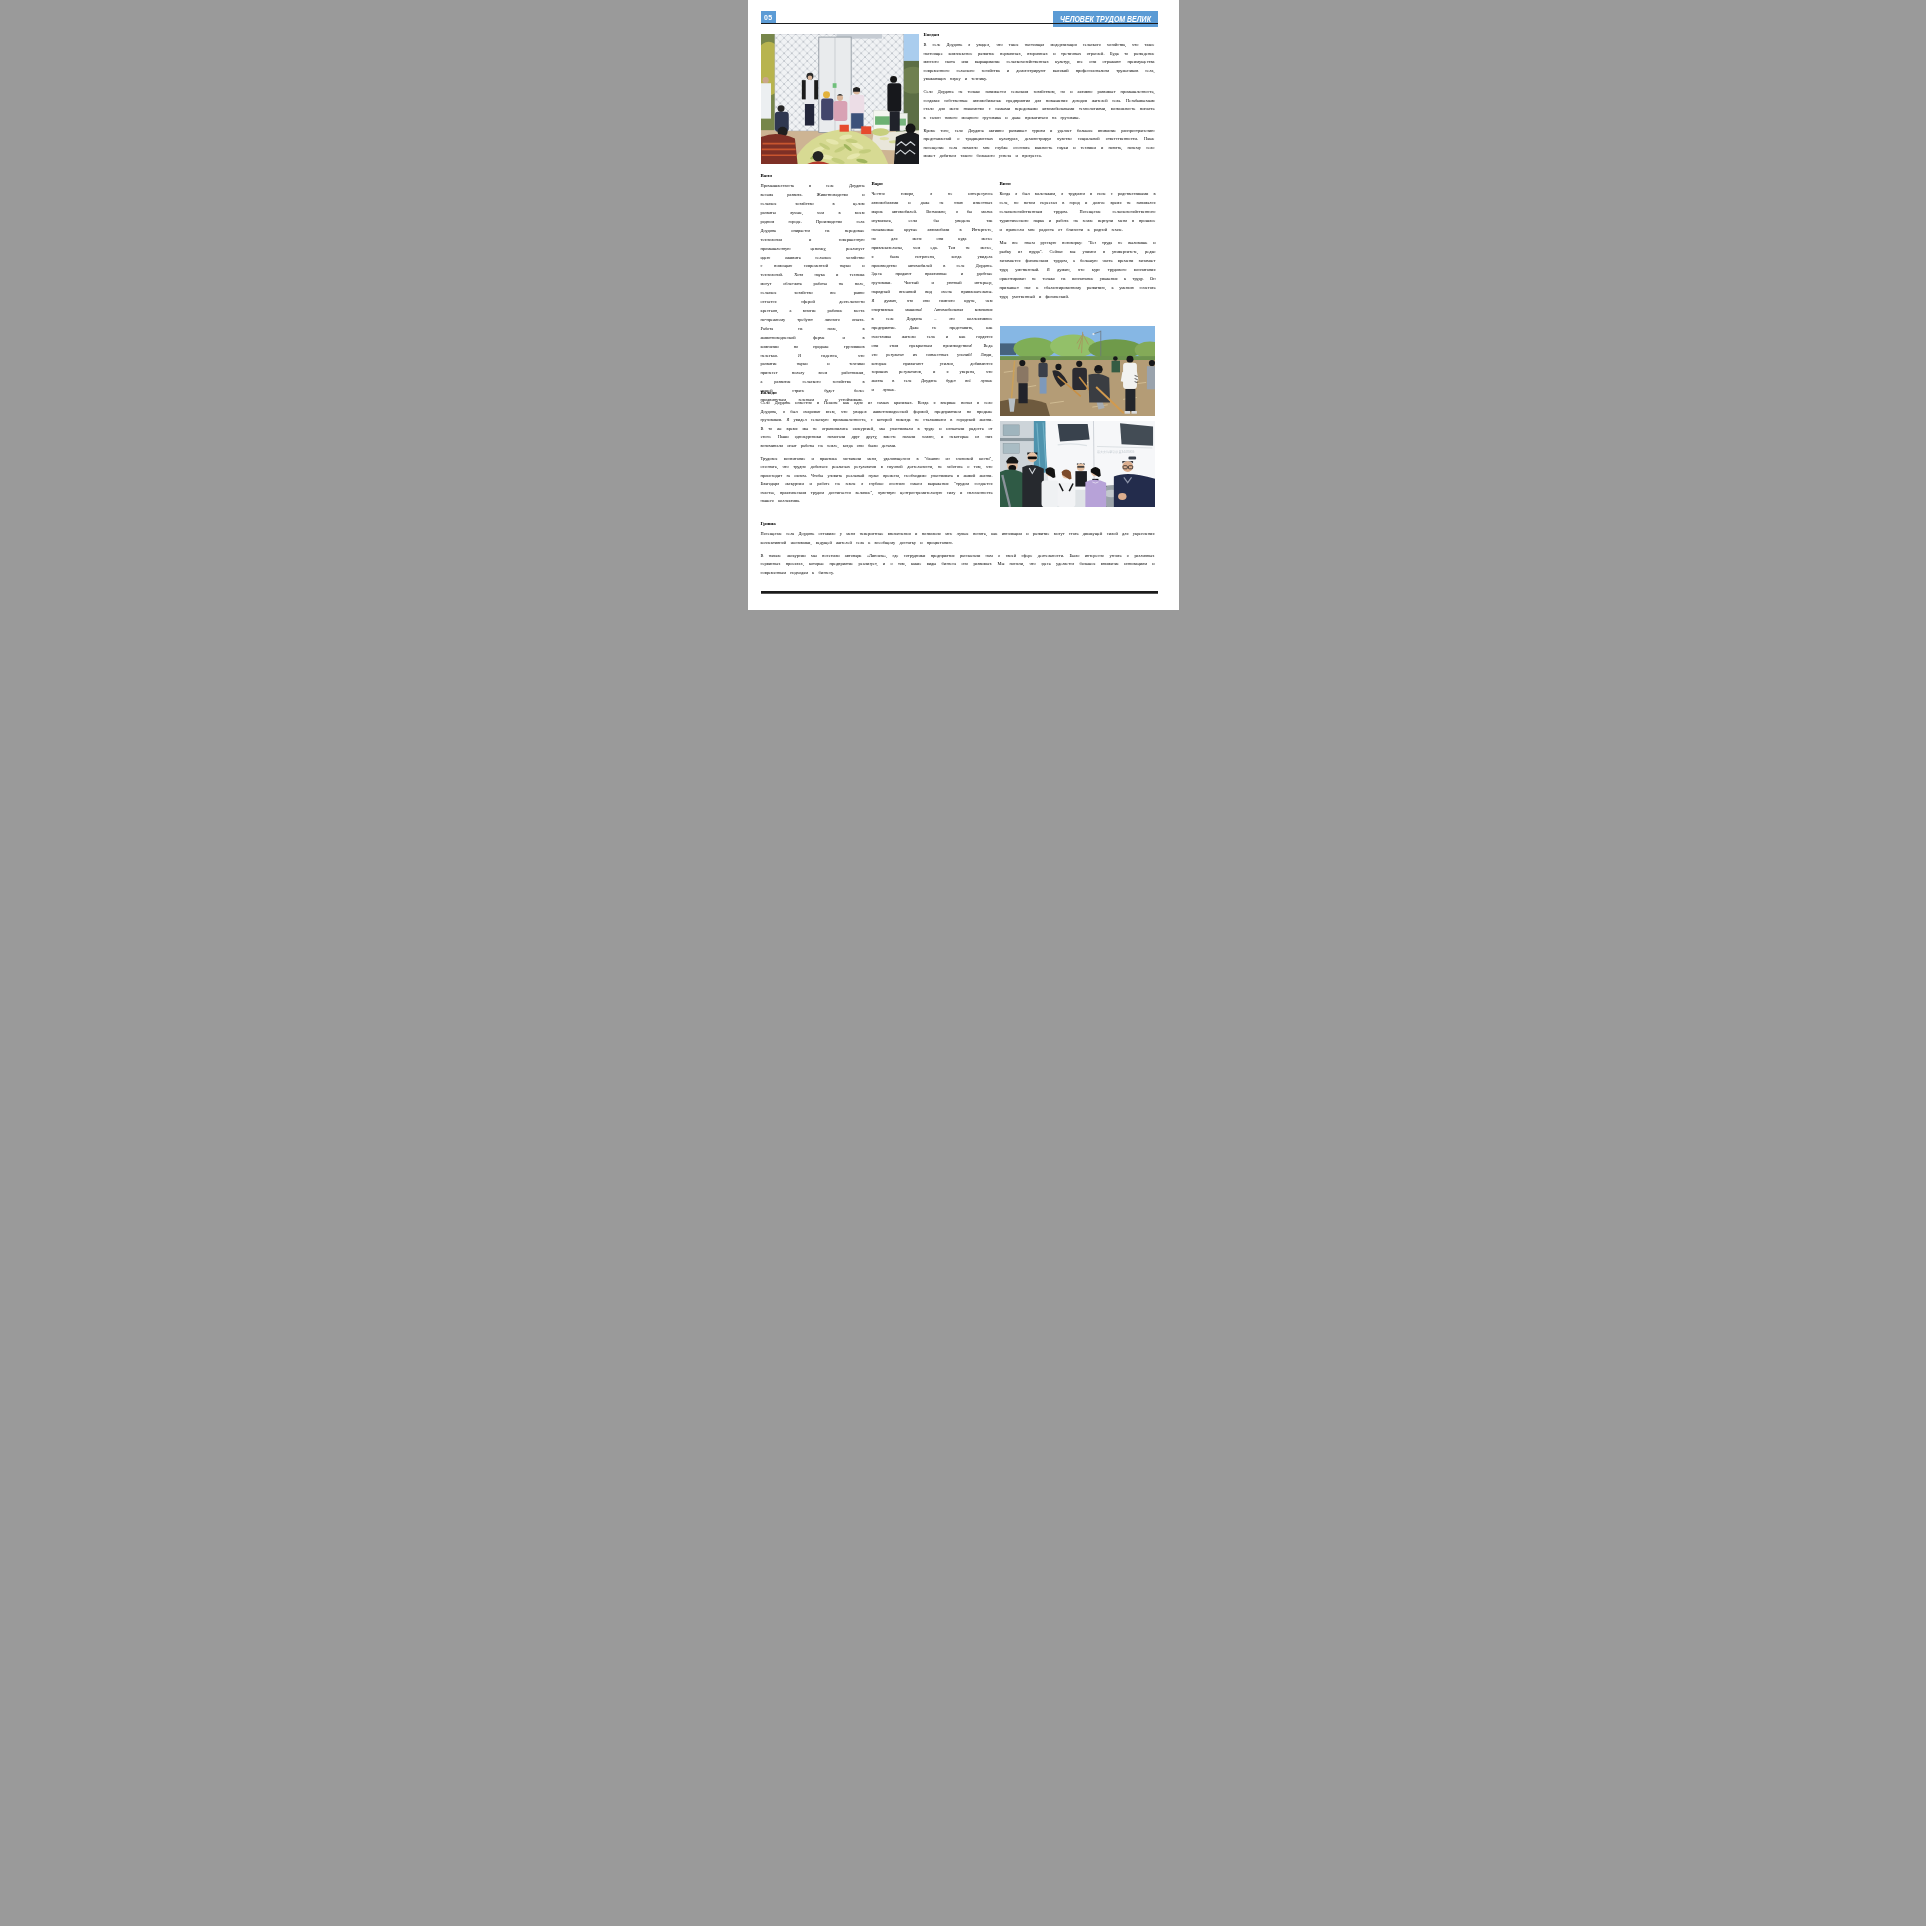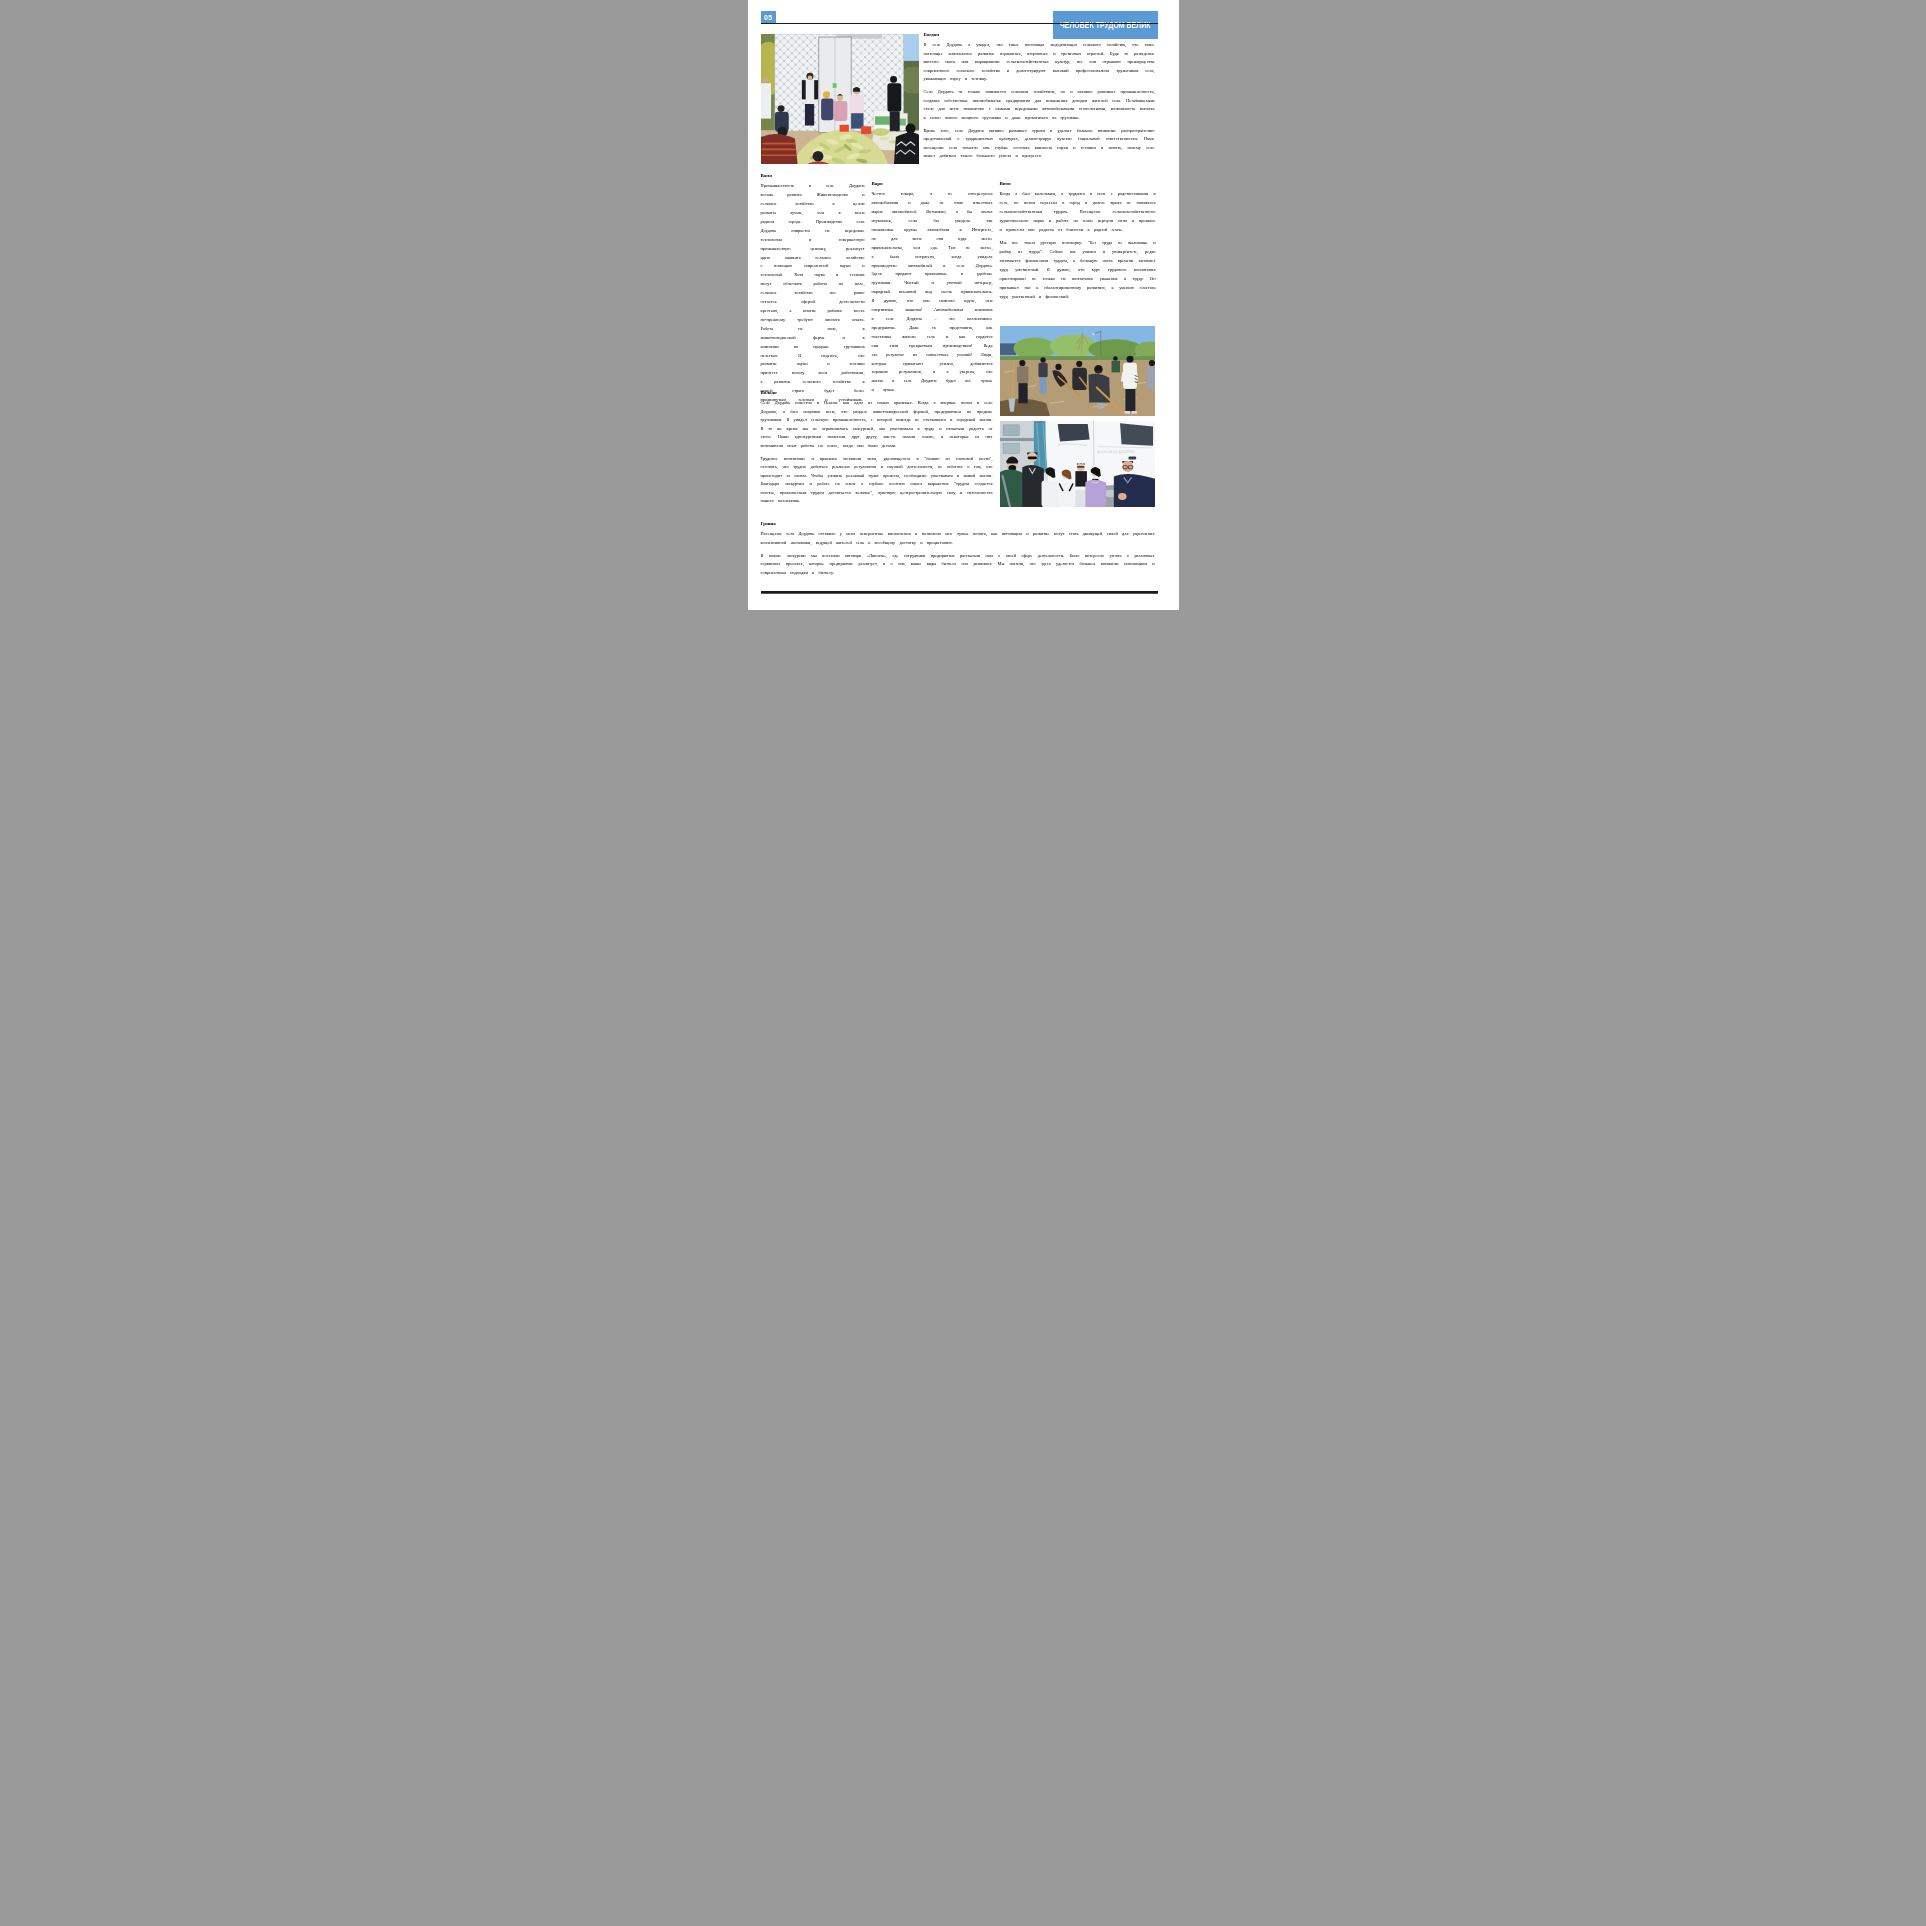--- a/index.html
+++ b/index.html
@@ -6,22 +6,22 @@
   .page{
     position:relative;width:431px;height:610px;margin:0 auto;background:#ffffff;
     font-family:"Liberation Serif", serif;color:#000;overflow:hidden;
   }
   .abs{position:absolute;}
   
   .pagenum-box{left:13px;top:11.2px;width:15.4px;height:12px;background:#5b9bd5;
     display:flex;align-items:center;justify-content:center;}
   .pagenum-box span{color:#fff;font-family:"Liberation Sans",sans-serif;font-weight:bold;
     font-size:7px;letter-spacing:0.2px;}
-  .masthead-box{left:305px;top:11.2px;width:105px;height:28px;background:#5b9bd5;
-    display:flex;align-items:center;justify-content:center;overflow:hidden;}
+  .masthead-box{left:305px;top:11.2px;width:105px;height:16px;background:#5b9bd5;
+    display:flex;align-items:center;justify-content:center;overflow:hidden;font-style:italic;}
   .masthead-box span{color:#fff;font-family:"Liberation Sans",sans-serif;font-weight:bold;
     font-size:8.5px;white-space:nowrap;display:inline-block;transform:scaleX(.82);}
   .top-rule{left:13px;top:23px;width:397px;height:1.2px;background:#1b1b1b;}
   .bottom-rule{left:13px;top:591px;width:397px;height:1.5px;background:#1b1b1b;border-bottom:0.4px solid #555;}
   
   .sec h3{margin:0 0 3.1px 0;font-size:5px;font-weight:bold;line-height:6.2px;}
   .sec p{margin:0 0 4.6px 0;font-size:4.4px;text-align:justify;}
   .wide p{line-height:8.5px;word-spacing:3.1px;}
   .colV p{line-height:8.9px;word-spacing:10px;}
   .colW p{line-height:8.9px;word-spacing:7.7px;}

